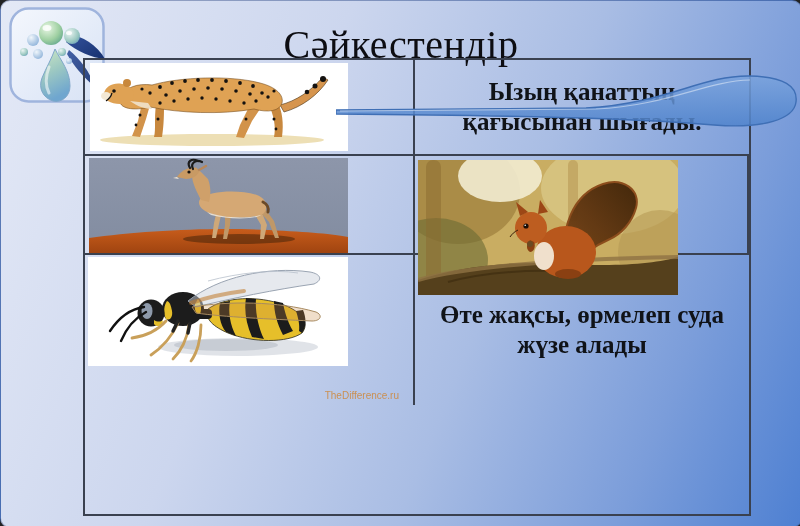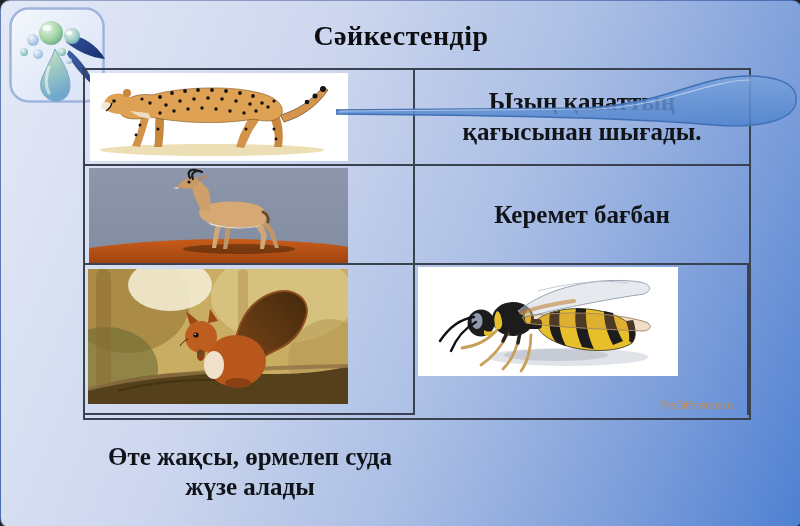--- a/index.html
+++ b/index.html
@@ -3,27 +3,27 @@
 <meta charset="utf-8">
 <style>
   html,body{margin:0;padding:0;background:#222;}
   .slide{
     position:relative;width:800px;height:526px;overflow:hidden;
     border-radius:10px;border:1px solid rgba(60,80,130,.4);
     background:linear-gradient(112deg,#e4e9f6 0%,#ccd6ee 35%,#a9bde4 60%,#7b9dda 82%,#4e80d2 100%);
     font-family:"Liberation Serif","DejaVu Serif",serif;
   }
   .title{
-    position:absolute;top:8px;left:0;width:100%;text-align:center;z-index:1;
-    font-size:28px;font-weight:bold;color:#0d0d12;line-height:54px;letter-spacing:.5px;
+    position:absolute;top:17px;left:0;width:100%;text-align:center;z-index:1;
+    font-size:40px;font-weight:normal;color:#0d0d12;line-height:54px;letter-spacing:.5px;
   }
   .logo{position:absolute;left:8px;top:6px;width:96px;height:96px;z-index:0;}
   .swoosh{position:absolute;left:335px;top:70px;width:465px;height:78px;z-index:3;pointer-events:none;}
   .mtable{
-    position:absolute;left:82px;top:67px;width:668px;height:352px;z-index:2;
+    position:absolute;left:82px;top:57px;width:668px;height:458px;z-index:2;
     display:grid;grid-template-columns:330px 1fr;grid-template-rows:96px 99px 150px 113px;
     border:2px solid #3a4150;box-sizing:border-box;
   }
   .cell{border-right:2px solid #3a4150;border-bottom:2px solid #3a4150;position:relative;box-sizing:border-box;}
   .cell.last-col{border-right:none;}
   .cell.last-row{border-bottom:none;}
   .txtcell{display:flex;align-items:center;justify-content:center;}
   .clue{
     position:relative;z-index:5;text-align:center;font-weight:bold;color:#101318;
     font-size:25px;line-height:1.2;max-width:312px;
@@ -185,23 +185,20 @@
           <path d="M108,10 C100,8 92,13 88,19 L97,21 C103,21 108,18 110,14 Z" fill="#c89a64"></path>
           <path d="M88,19 L84,20 L90,21 Z" fill="#f0e6d6"></path>
           <circle cx="100" cy="14" r="1.6" fill="#141210"></circle>
           <path d="M101,10 C97,3 103,0 109,3" stroke="#1c1c1c" stroke-width="2.2" fill="none" stroke-linecap="round"></path>
           <path d="M104,11 C101,5 107,1 113,4" stroke="#1c1c1c" stroke-width="2.2" fill="none" stroke-linecap="round"></path>
           <path d="M110,12 L117,8" stroke="#b8875a" stroke-width="2.5" stroke-linecap="round"></path>
           <path d="M174,44 C178,46 180,50 179,54" stroke="#6b4a28" stroke-width="3" fill="none" stroke-linecap="round"></path>
         </svg>
       </div>
     </div>
-    <div class="cell txtcell last-col">
-      <div class="clue">Керемет бағбан</div>
-    </div>
 
     <div class="cell">
       <div class="imgwrap iw3">
         <svg width="260" height="135" viewBox="0 0 260 135">
           <defs>
             <linearGradient id="tailg" x1="0" y1="1" x2="1" y2="0">
               <stop offset="0" stop-color="#7a4418"></stop>
                 <stop offset="1" stop-color="#3f2408"></stop>
             </linearGradient>
           </defs>

